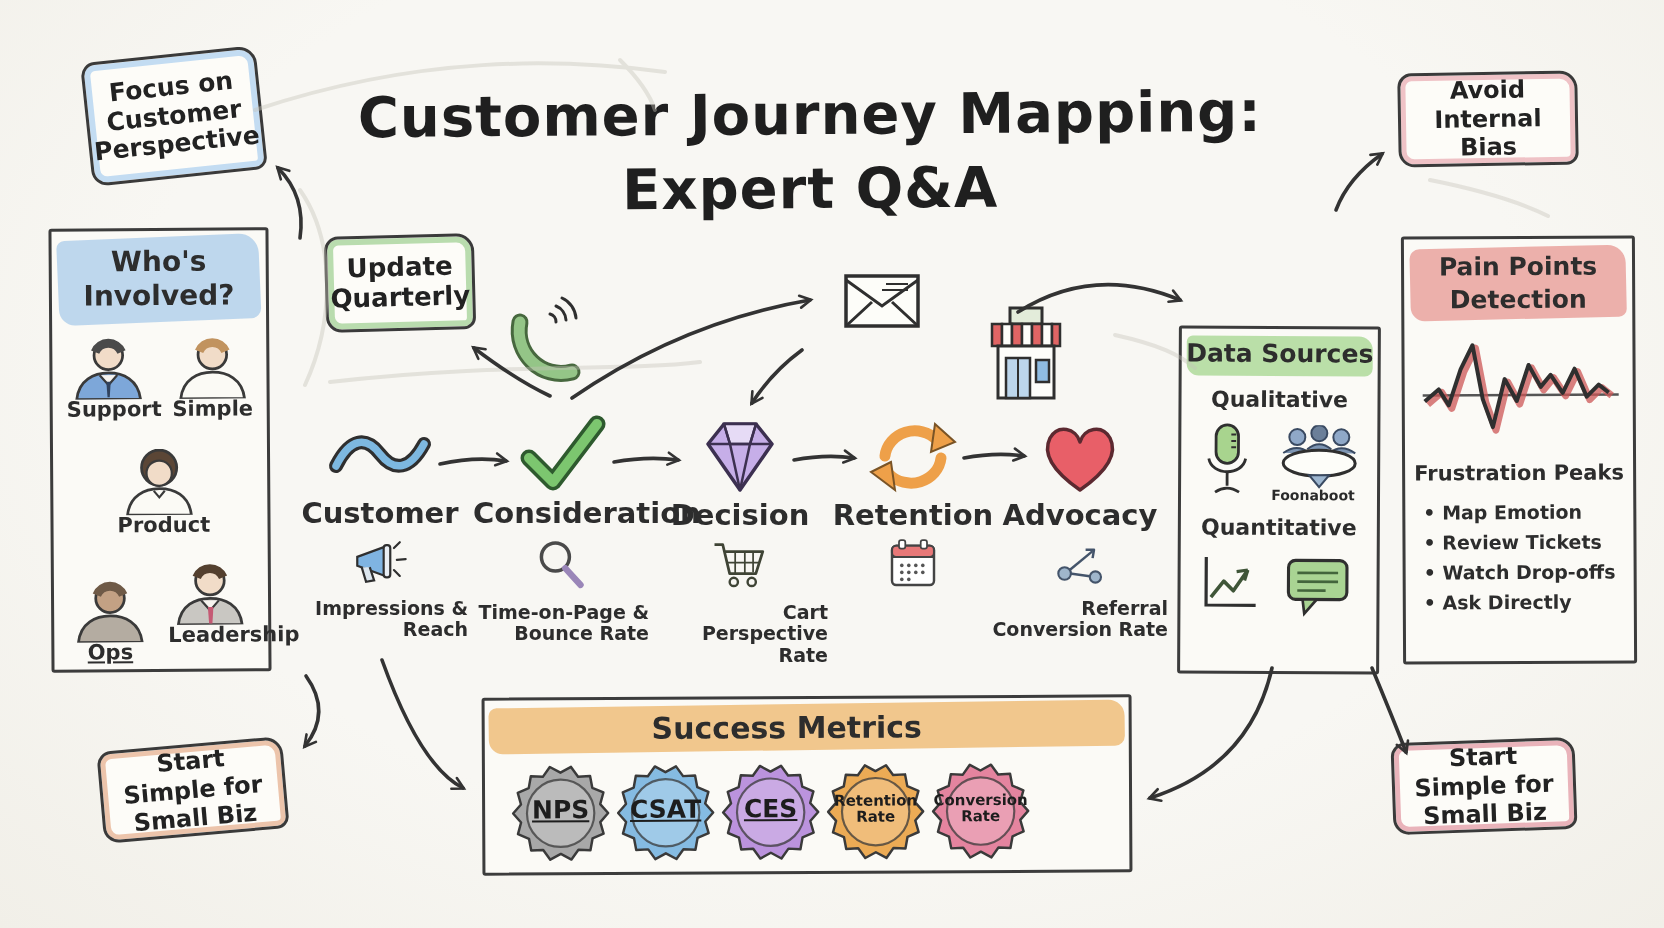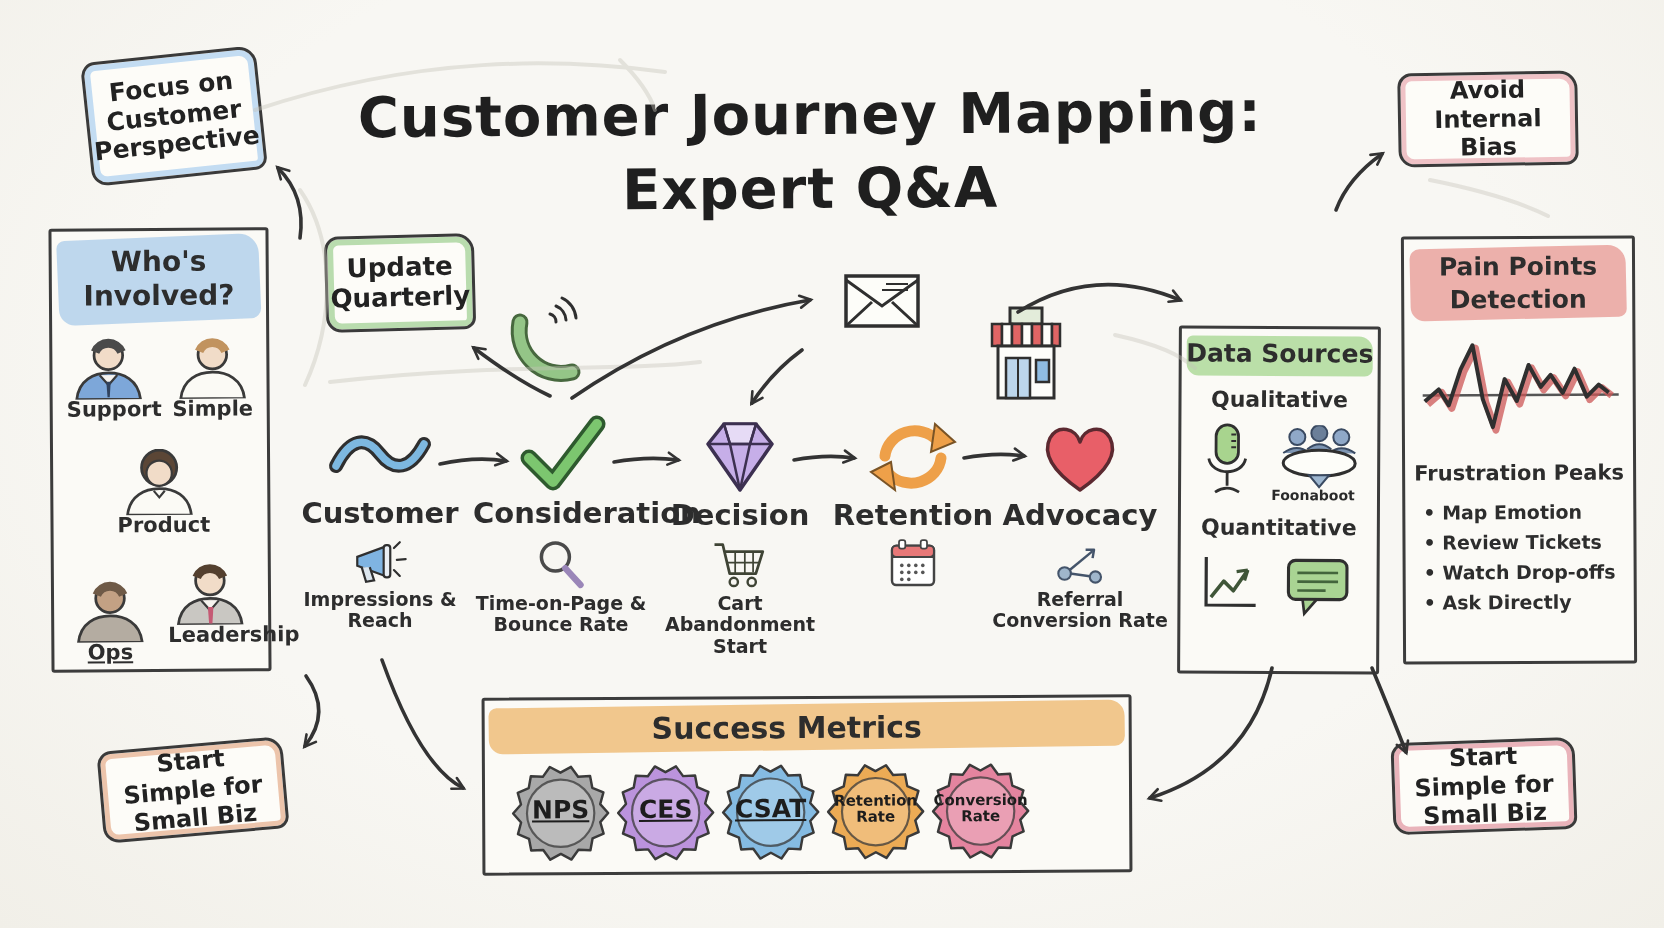--- a/index.html
+++ b/index.html
@@ -30,21 +30,21 @@
   .who-title{position:absolute;left:8px;top:10px;right:8px;text-align:center;font-weight:700;
     font-size:28px;line-height:1.2;padding:4px 0;}
   .who-title .hl{position:absolute;left:-2px;right:-2px;top:-4px;bottom:-6px;background:#a9cbe9;
     opacity:.75;border-radius:8px 20px 10px 16px;transform:rotate(-2deg);z-index:0;}
   .who-title span.t{position:relative;z-index:1;margin-top:40px;}
   .person{position:absolute;width:84px;text-align:center;}
   .person .plabel{font-weight:700;font-size:21px;margin-top:-2px;}
   
   .stage{position:absolute;width:176px;text-align:center;}
   .stage .slabel{font-weight:700;font-size:29px;margin-top:4px;}
-  .stage .metric{font-weight:700;font-size:19px;line-height:1.12;margin-top:1px;}
+  .stage .metric{font-weight:700;font-size:19px;line-height:1.12;margin-top:10px;text-align:right;}
   .micon{margin-top:8px;}
   
   .data-panel{left:1178px;top:326px;width:202px;height:348px;transform:rotate(0.3deg);}
   .dp-head{position:absolute;left:5px;top:7px;right:5px;height:40px;background:#b3dba0;opacity:.9;
     border-radius:6px 14px 8px 12px;}
   .dp-title{position:absolute;left:0;top:10px;right:0;text-align:center;font-weight:700;font-size:25px;z-index:1;}
   .dp-sub{position:absolute;left:0;right:0;text-align:center;font-weight:700;font-size:22px;}
   .dp-cap{position:absolute;right:14px;width:100px;text-align:center;font-weight:700;font-size:14px;color:#2a2a2a;}
   
   .pain-panel{left:1402px;top:236px;width:234px;height:428px;transform:rotate(-0.3deg);}
@@ -251,21 +251,21 @@
       <polygon points="72,10 104,10 98,30 78,30" fill="#e6dbf6" stroke="#3c3050" stroke-width="2.5"></polygon>
       <path d="M56,30 L120,30 M78,30 L88,76 M98,30 L88,76 M72,10 L78,30 M104,10 L98,30" fill="none" stroke="#3c3050" stroke-width="2.5"></path>
     </svg>
     <div class="slabel">Decision</div>
     <svg class="micon" style="margin:4px auto 0;" width="62" height="56" viewBox="0 0 90 80">
       <path d="M8,12 H20 L30,54 H68 L78,22 H24" fill="none" stroke="#3f4435" stroke-width="4" stroke-linejoin="round"></path>
       <path d="M38,22 V54 M52,22 V54 M64,22 V52 M27,38 H72" stroke="#3f4435" stroke-width="2.5"></path>
       <circle cx="36" cy="66" r="6" fill="none" stroke="#3f4435" stroke-width="3.5"></circle>
       <circle cx="62" cy="66" r="6" fill="none" stroke="#3f4435" stroke-width="3.5"></circle>
     </svg>
-    <div class="metric">Cart Abandonment Start</div>
+    <div class="metric">Cart Perspective Rate</div>
   </div>
 
   <div class="stage" style="left:825px;top:414px;">
     <svg width="176" height="80" viewBox="0 0 176 80">
       <path d="M60,42 A30,28 0 0 1 112,26" fill="none" stroke="#eea049" stroke-width="11" stroke-linecap="round"></path>
       <polygon points="110,10 130,28 106,38" fill="#eea049" stroke="#7a5426" stroke-width="2"></polygon>
       <path d="M116,44 A30,28 0 0 1 64,60" fill="none" stroke="#eea049" stroke-width="11" stroke-linecap="round"></path>
       <polygon points="66,48 46,58 70,76" fill="#eea049" stroke="#7a5426" stroke-width="2"></polygon>
     </svg>
     <div class="slabel">Retention</div>
@@ -362,33 +362,33 @@
       <div class="metric-badge">
         <svg width="99" height="106" viewBox="0 0 100 100">
           <polygon stroke="#3a3a3a" stroke-width="2.5" stroke-linejoin="round" points="98,50 90,59.1 93.3,70.8 82.1,75.6 79.9,87.5 67.8,86.9 60.7,96.8 50,91 39.3,96.8 32.2,86.9 20.1,87.5 17.9,75.6 6.8,70.8 10,59.1 2,50 10,40.9 6.8,29.2 17.9,24.4 20.1,12.5 32.2,13.1 39.3,3.2 50,9 60.7,3.2 67.8,13.1 79.9,12.5 82.1,24.4 93.3,29.2 90,40.9" fill="#a8a8a8"></polygon>
           <circle cx="50" cy="50" r="34" fill="#ffffff" opacity="0.22"></circle>
           <circle cx="50" cy="50" r="34" fill="none" stroke="#3a3a3a" stroke-width="2.2" opacity="0.75"></circle>
         </svg>
         <span class="rosette-label">NPS</span>
       </div>
       <div class="metric-badge">
         <svg width="99" height="106" viewBox="0 0 100 100">
+          <polygon stroke="#3a3a3a" stroke-width="2.5" stroke-linejoin="round" points="98,50 90,59.1 93.3,70.8 82.1,75.6 79.9,87.5 67.8,86.9 60.7,96.8 50,91 39.3,96.8 32.2,86.9 20.1,87.5 17.9,75.6 6.8,70.8 10,59.1 2,50 10,40.9 6.8,29.2 17.9,24.4 20.1,12.5 32.2,13.1 39.3,3.2 50,9 60.7,3.2 67.8,13.1 79.9,12.5 82.1,24.4 93.3,29.2 90,40.9" fill="#85bbe2"></polygon>
+          <circle cx="50" cy="50" r="34" fill="#ffffff" opacity="0.22"></circle>
+          <circle cx="50" cy="50" r="34" fill="none" stroke="#3a3a3a" stroke-width="2.2" opacity="0.75"></circle>
+        </svg>
+        <span class="rosette-label">CSAT</span>
+      </div>
+      <div class="metric-badge">
+        <svg width="99" height="106" viewBox="0 0 100 100">
           <polygon stroke="#3a3a3a" stroke-width="2.5" stroke-linejoin="round" points="98,50 90,59.1 93.3,70.8 82.1,75.6 79.9,87.5 67.8,86.9 60.7,96.8 50,91 39.3,96.8 32.2,86.9 20.1,87.5 17.9,75.6 6.8,70.8 10,59.1 2,50 10,40.9 6.8,29.2 17.9,24.4 20.1,12.5 32.2,13.1 39.3,3.2 50,9 60.7,3.2 67.8,13.1 79.9,12.5 82.1,24.4 93.3,29.2 90,40.9" fill="#bb93dd"></polygon>
           <circle cx="50" cy="50" r="34" fill="#ffffff" opacity="0.22"></circle>
           <circle cx="50" cy="50" r="34" fill="none" stroke="#3a3a3a" stroke-width="2.2" opacity="0.75"></circle>
         </svg>
         <span class="rosette-label">CES</span>
-      </div>
-      <div class="metric-badge">
-        <svg width="99" height="106" viewBox="0 0 100 100">
-          <polygon stroke="#3a3a3a" stroke-width="2.5" stroke-linejoin="round" points="98,50 90,59.1 93.3,70.8 82.1,75.6 79.9,87.5 67.8,86.9 60.7,96.8 50,91 39.3,96.8 32.2,86.9 20.1,87.5 17.9,75.6 6.8,70.8 10,59.1 2,50 10,40.9 6.8,29.2 17.9,24.4 20.1,12.5 32.2,13.1 39.3,3.2 50,9 60.7,3.2 67.8,13.1 79.9,12.5 82.1,24.4 93.3,29.2 90,40.9" fill="#85bbe2"></polygon>
-          <circle cx="50" cy="50" r="34" fill="#ffffff" opacity="0.22"></circle>
-          <circle cx="50" cy="50" r="34" fill="none" stroke="#3a3a3a" stroke-width="2.2" opacity="0.75"></circle>
-        </svg>
-        <span class="rosette-label">CSAT</span>
       </div>
       <div class="metric-badge">
         <svg width="99" height="106" viewBox="0 0 100 100">
           <polygon stroke="#3a3a3a" stroke-width="2.5" stroke-linejoin="round" points="98,50 90,59.1 93.3,70.8 82.1,75.6 79.9,87.5 67.8,86.9 60.7,96.8 50,91 39.3,96.8 32.2,86.9 20.1,87.5 17.9,75.6 6.8,70.8 10,59.1 2,50 10,40.9 6.8,29.2 17.9,24.4 20.1,12.5 32.2,13.1 39.3,3.2 50,9 60.7,3.2 67.8,13.1 79.9,12.5 82.1,24.4 93.3,29.2 90,40.9" fill="#ecab55"></polygon>
           <circle cx="50" cy="50" r="34" fill="#ffffff" opacity="0.22"></circle>
           <circle cx="50" cy="50" r="34" fill="none" stroke="#3a3a3a" stroke-width="2.2" opacity="0.75"></circle>
         </svg>
         <span class="rosette-label">Retention Rate</span>
       </div>
       <div class="metric-badge">

